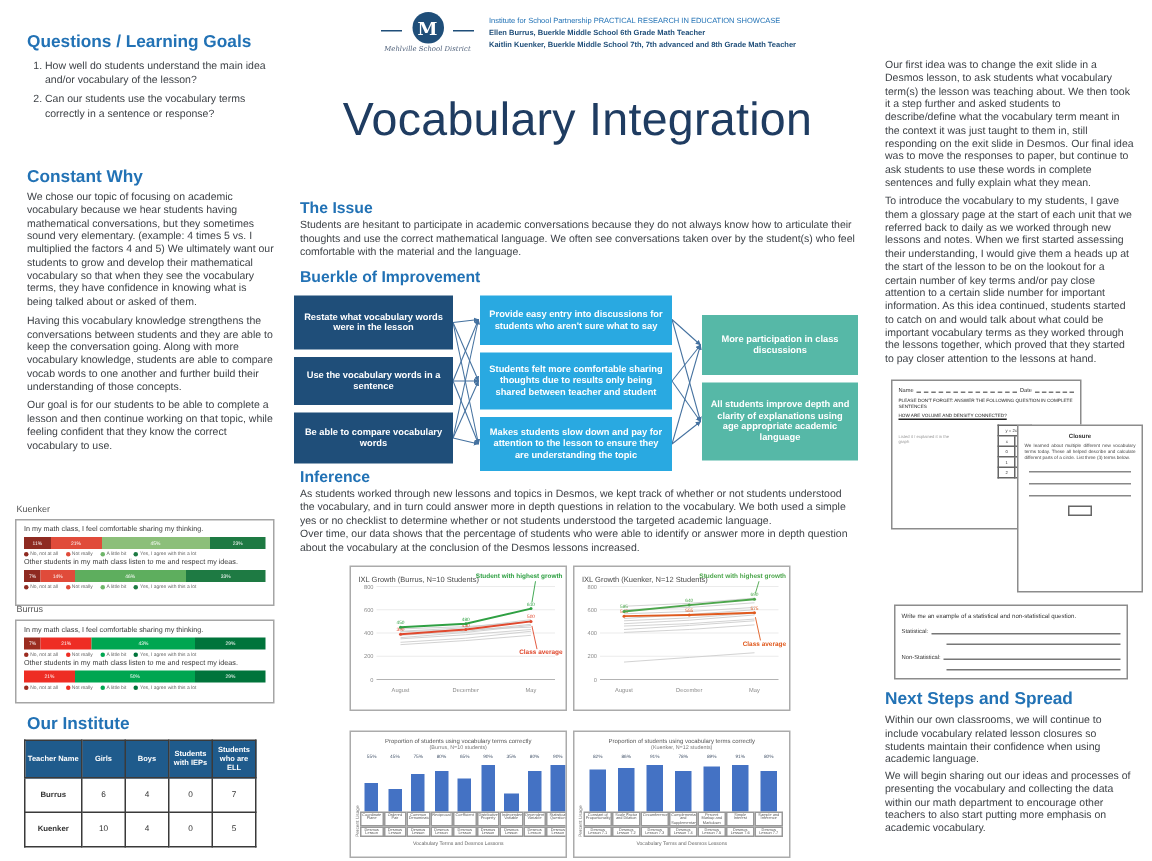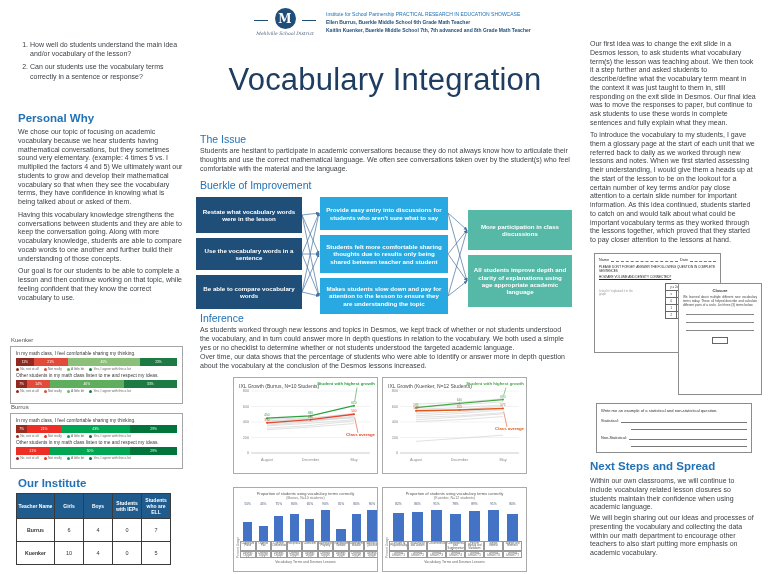--- a/index.html
+++ b/index.html
@@ -1,21 +1,21 @@
 <!DOCTYPE html>
 <html><head>
 <meta charset="utf-8">
 <style>
   *{margin:0;padding:0;box-sizing:border-box}
   html,body{background:#fff}
   #poster{position:relative;width:768px;height:574px;background:#ffffff;overflow:hidden;
           font-family:"Liberation Sans",sans-serif;color:#3E4247}
   .abs{position:absolute}
   .h1{font-size:11.5px;font-weight:bold;color:#2272B5}
-  .h2{font-size:10.5px;font-weight:normal;color:#2272B5}
+  .h2{font-size:10.5px;font-weight:bold;color:#2272B5}
   .body{font-size:7px;line-height:1.25;color:#3E4247}
   .body p{margin-bottom:4px}
   .qlist{font-size:7px;line-height:1.32;color:#3E4247;padding-left:12px}
   .qlist li{margin-bottom:4px}
   
   .logo-wrap{width:66px;text-align:center}
   .logo-circle{width:21px;height:21px;border-radius:50%;background:#1F4E79;color:#fff;margin:0 auto;
                display:flex;align-items:center;justify-content:center;font-size:12px;font-weight:bold;
                font-family:"DejaVu Serif",serif}
   .swash{position:absolute;top:12px;width:14px;border-top:1px solid #1F4E79}
@@ -85,26 +85,27 @@
   .ws3-prompt{font-size:4.1px;color:#333}
   .ws3-row{display:flex;align-items:flex-end;gap:2px;font-size:3.9px;color:#333;margin-top:5px}
   .uline{flex:1;border-bottom:0.6px solid #777;height:4px}
   .uline2{border-bottom:0.6px solid #777;height:4px;margin-left:30px;margin-top:3px}
 </style>
 </head>
 <body>
 
 <div id="poster">
 
+  <div class="abs h1" style="left:18px;top:22px">Questions / Learning Goals</div>
   <ol class="abs qlist" style="left:18px;top:40px;width:160px">
     <li>How well do students understand the main idea and/or vocabulary of the lesson?</li>
     <li>Can our students use the vocabulary terms correctly in a sentence or response?</li>
   </ol>
 
-  <div class="abs h1" style="left:18px;top:112px">Personal Why</div>
+  <div class="abs h1" style="left:18px;top:112px">Constant Why</div>
   <div class="abs body" style="left:18px;top:128px;width:165px">
     <p>We chose our topic of focusing on academic vocabulary because we hear students having mathematical conversations, but they sometimes sound very elementary. (example: 4 times 5 vs. I multiplied the factors 4 and 5) We ultimately want our students to grow and develop their mathematical vocabulary so that when they see the vocabulary terms, they have confidence in knowing what is being talked about or asked of them.</p>
     <p>Having this vocabulary knowledge strengthens the conversations between students and they are able to keep the conversation going. Along with more vocabulary knowledge, students are able to compare vocab words to one another and further build their understanding of those concepts.</p>
     <p>Our goal is for our students to be able to complete a lesson and then continue working on that topic, while feeling confident that they know the correct vocabulary to use.</p>
   </div>
 
   <div class="abs svlabel" style="left:11px;top:337px">Kuenker</div>
   <div class="abs survey-card" style="left:10px;top:346px;width:173px;height:58px">
       <div class="sv-q">In my math class, I feel comfortable sharing my thinking.</div>
       <div class="sv-bar">

